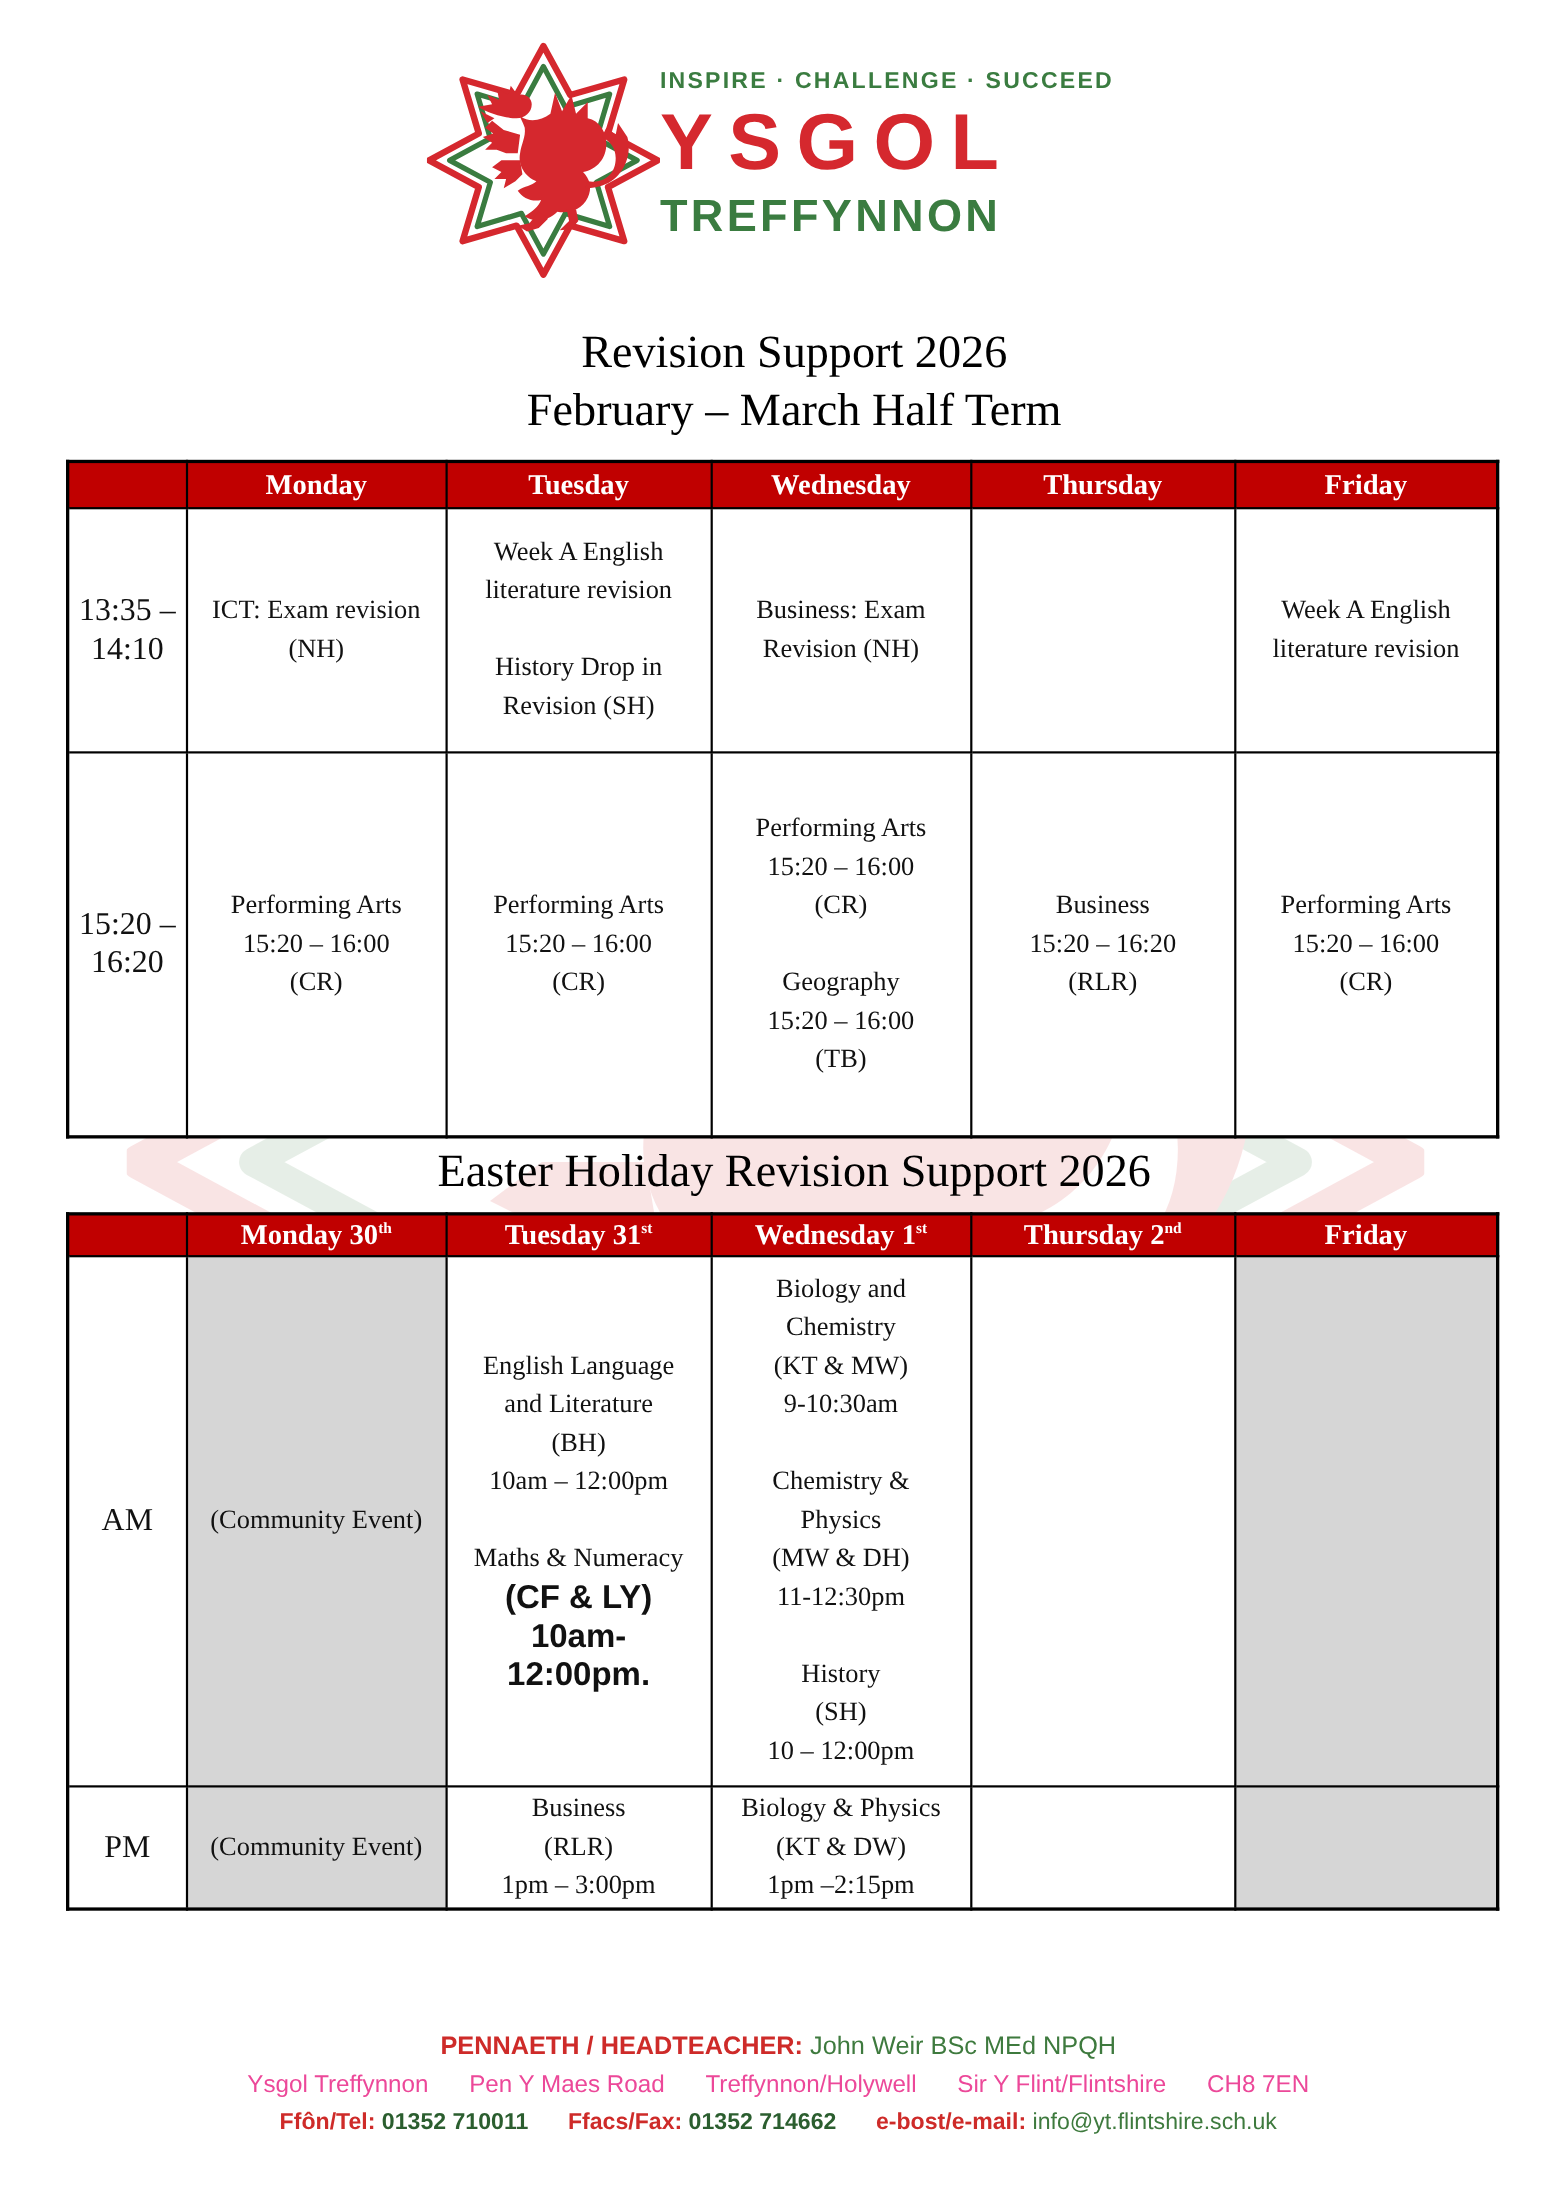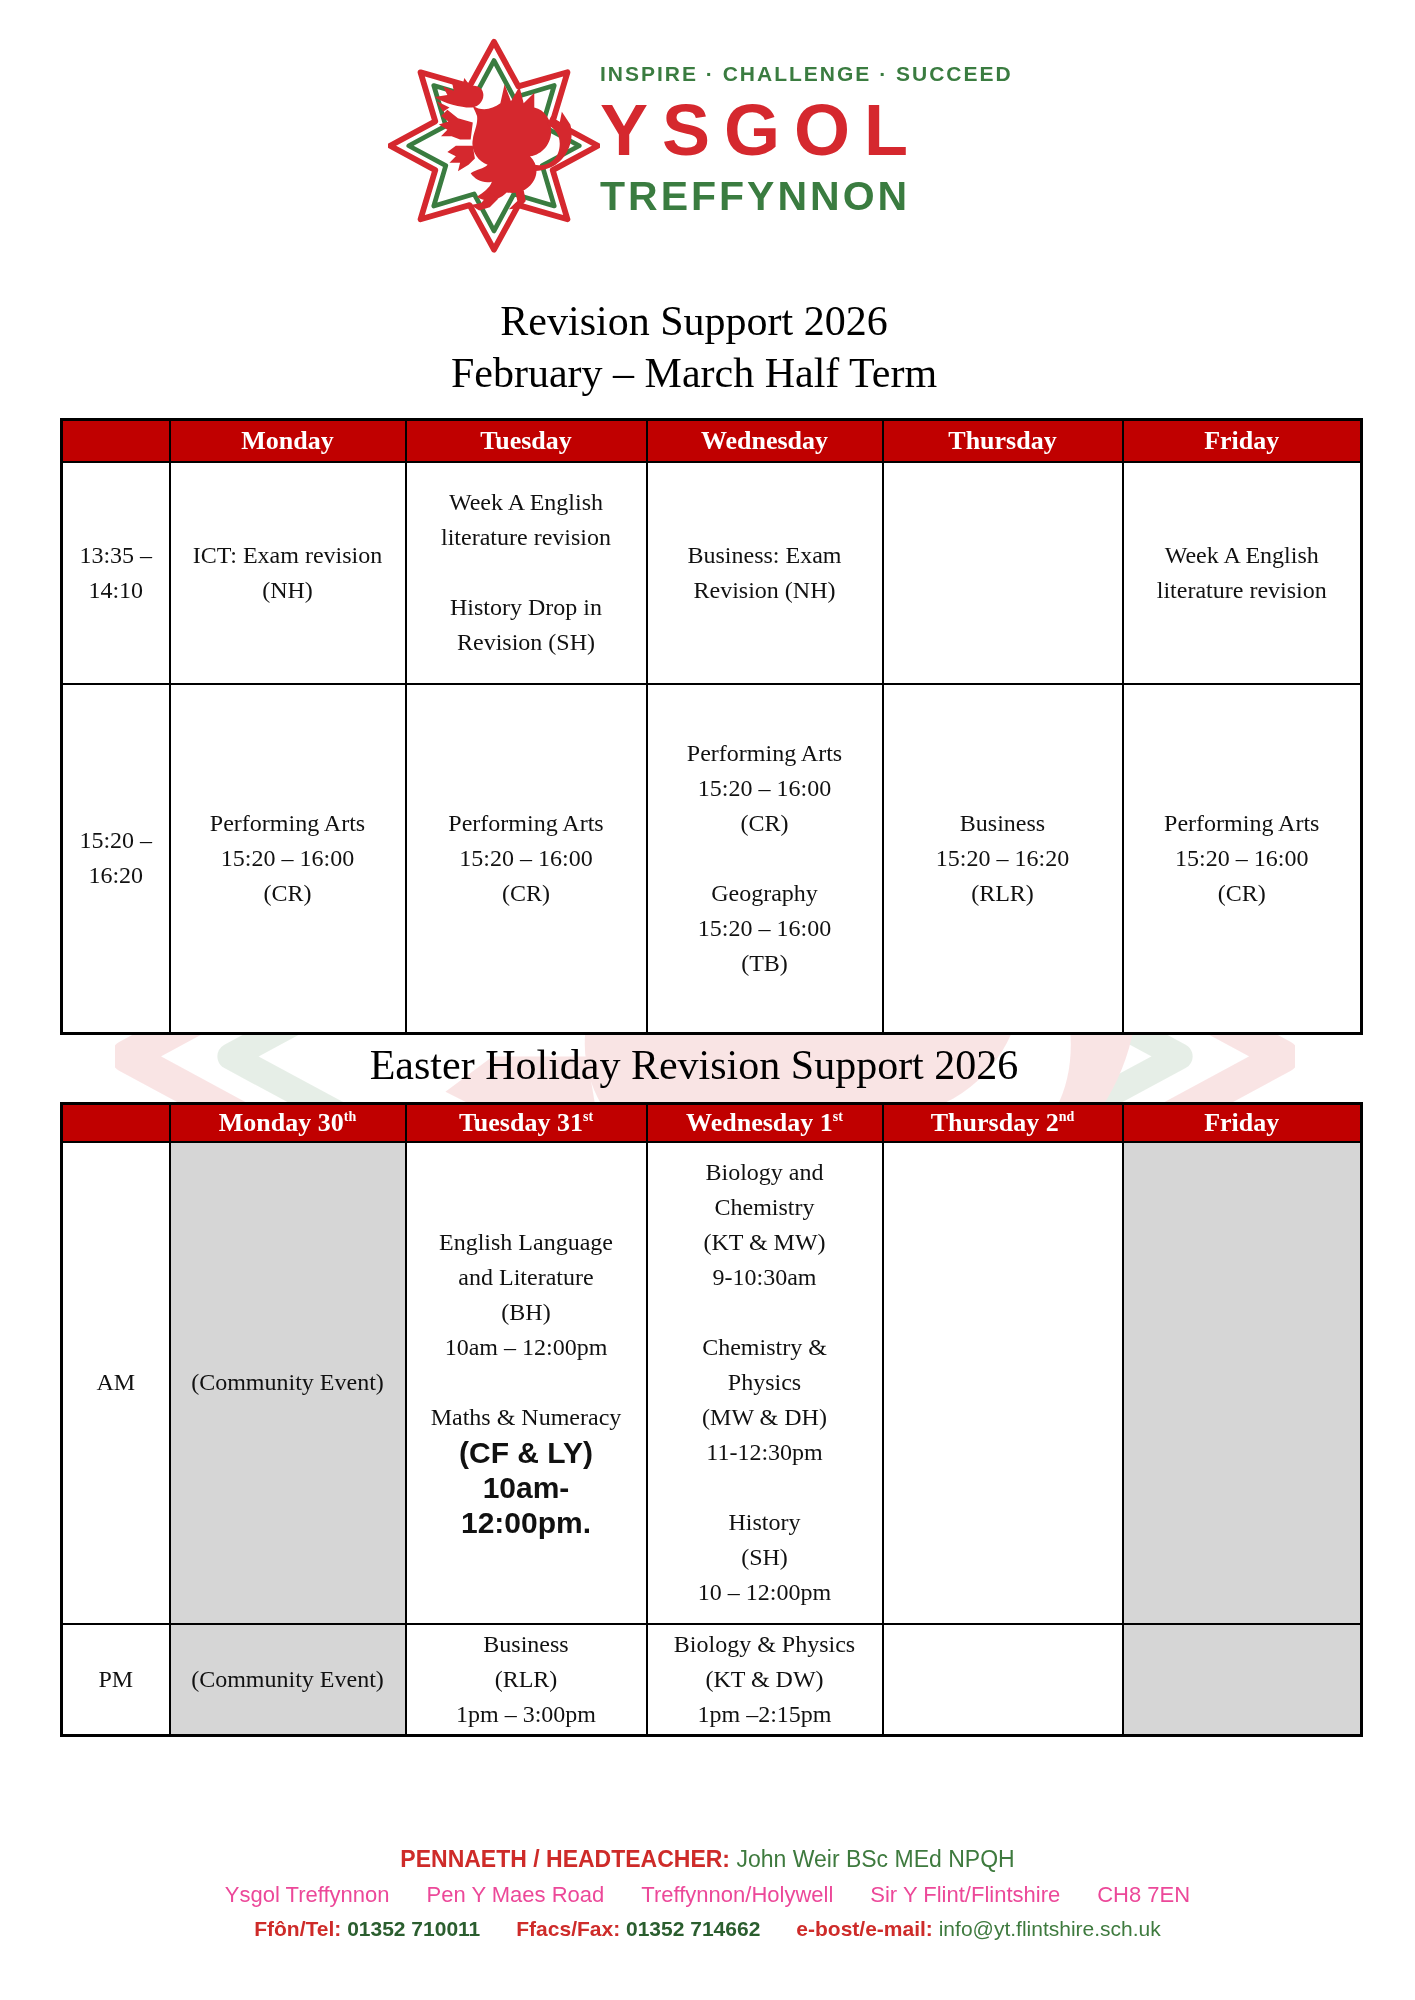--- a/index.html
+++ b/index.html
@@ -10,21 +10,21 @@
   .emblem{position:absolute;left:388px;top:36px;width:212px;height:228px;}
   .logo-text{position:absolute;left:600px;top:62px;width:370px;font-family:"Liberation Sans",sans-serif;}
   .tagline{font-size:21px;font-weight:bold;letter-spacing:2px;color:#3A7C40;white-space:nowrap;}
   .ysgol{font-size:72px;font-weight:bold;letter-spacing:14px;color:#D5282E;line-height:1.0;margin-top:8px;white-space:nowrap;}
   .treffynnon{font-size:41px;font-weight:bold;letter-spacing:3px;color:#3A7C40;line-height:1.0;margin-top:10px;white-space:nowrap;}
 
   
   .watermark{position:absolute;left:115px;top:425px;width:1180px;height:1310px;opacity:0.12;pointer-events:none;}
 
   
-  .title{position:absolute;left:44px;width:1300px;text-align:center;font-size:42px;line-height:1.0;color:#000;margin:0;font-weight:normal;}
+  .title{position:absolute;left:72px;width:1300px;text-align:center;font-size:42px;line-height:1.0;color:#000;margin:0;font-weight:normal;}
   #t1{top:300px;}
   #t2{top:352px;}
   #t3{top:1044px;}
 
   
   table.tt{position:absolute;left:60px;width:1300px;border-collapse:collapse;table-layout:fixed;
            background:transparent;}
   #halfterm{top:418px;}
   #easter{top:1102px;}
   table.tt, table.tt th, table.tt td{border:2px solid #000;}
@@ -36,21 +36,21 @@
                     font-family:"Liberation Serif",serif;text-align:center;padding:0;}
   #halfterm thead tr{height:42px;}
   #easter  thead tr{height:38px;}
   table.tt thead sup{font-size:14px;vertical-align:super;line-height:0;}
 
   #halfterm tbody tr:nth-child(1){height:222px;}
   #halfterm tbody tr:nth-child(2){height:350px;}
   #easter  tbody tr:nth-child(1){height:482px;}
   #easter  tbody tr:nth-child(2){height:110px;}
 
-  table.tt tbody th.time{font-weight:normal;font-size:24px;background:#fff;padding:4px 2px;vertical-align:middle;}
+  table.tt tbody th.time{font-weight:normal;font-size:29px;background:#fff;padding:4px 2px;vertical-align:middle;}
   table.tt tbody td{font-size:24px;text-align:center;vertical-align:middle;background:#fff;padding:2px 20px;}
   table.tt tbody td div, table.tt tbody th.time div{line-height:35px;min-height:35px;}
   table.tt tbody td div.gap{min-height:35px;}
   table.tt tbody td div.sans{font-family:"Liberation Sans",sans-serif;font-size:30px;font-weight:600;}
   table.tt tbody td.shaded{background:#D6D6D6;}
 
   
   .footer{position:absolute;left:0;top:1846px;width:1415px;text-align:center;
           font-family:"Liberation Sans",sans-serif;}
   .f-line1{font-size:23px;}

